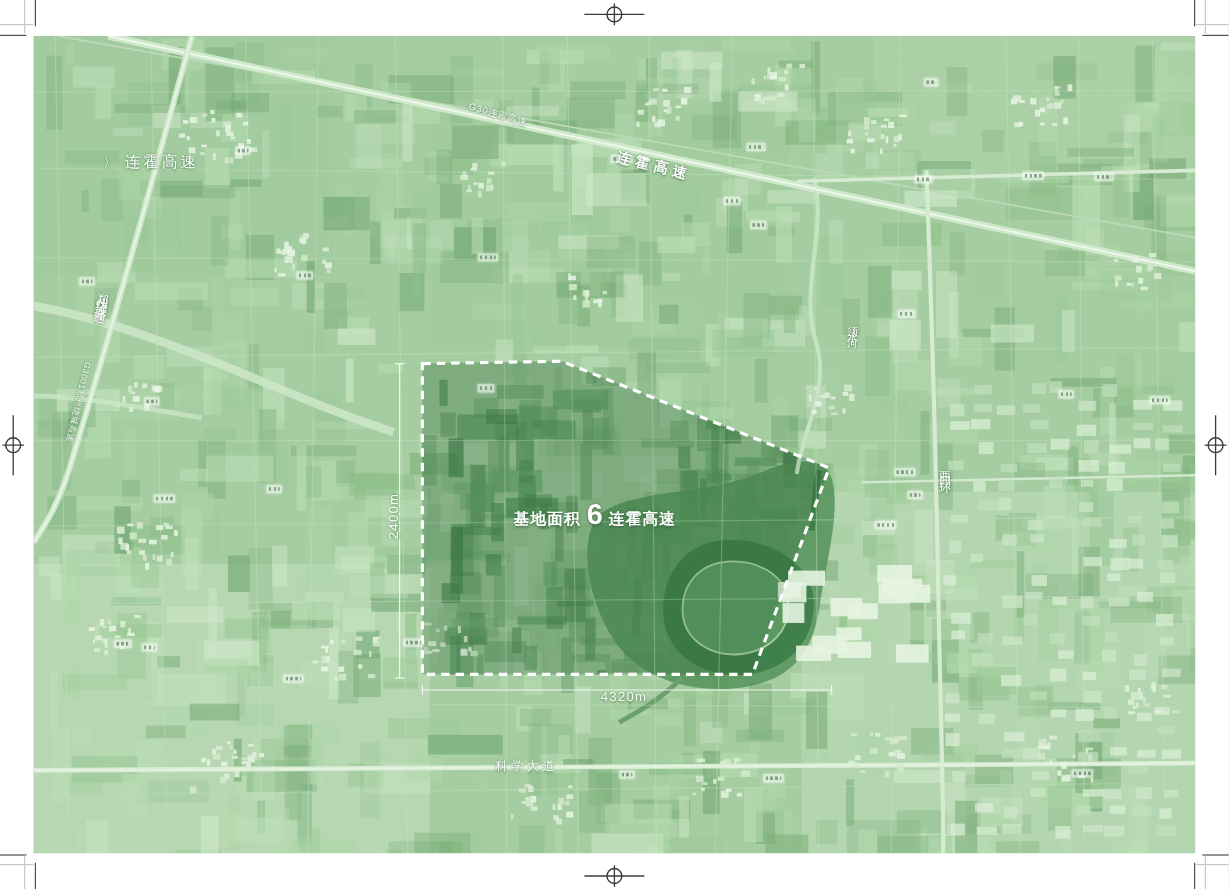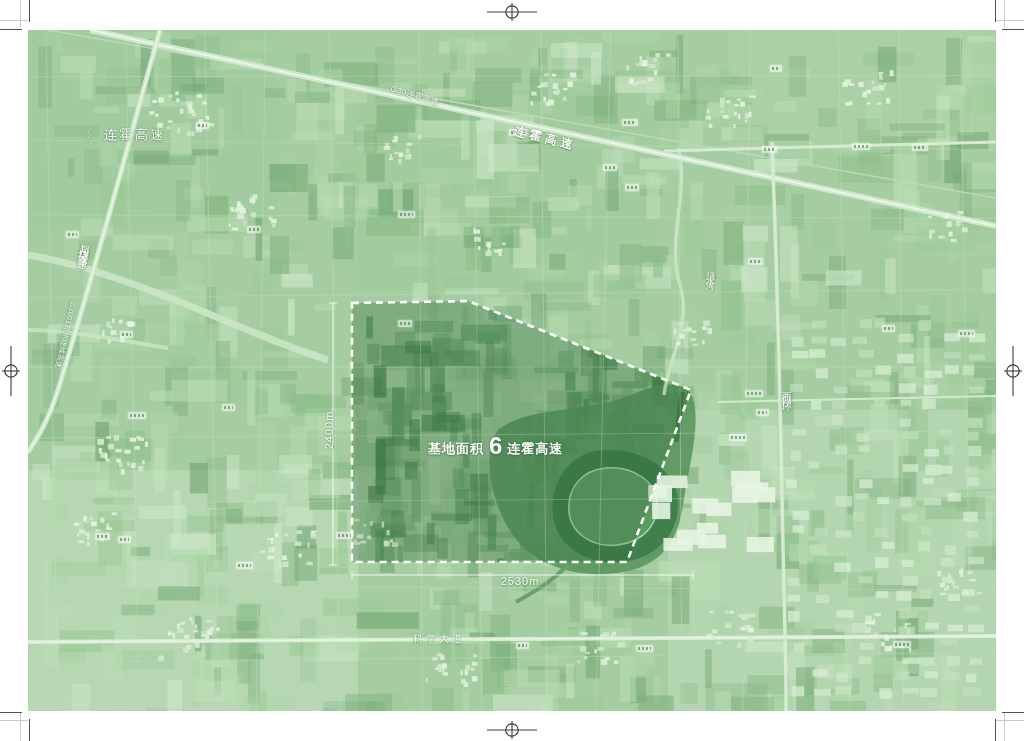--- a/index.html
+++ b/index.html
@@ -18,21 +18,21 @@
     overflow:hidden;background:#a6cda2;
   }
   .map svg.layer{position:absolute;left:0;top:0;width:968px;height:681px;}
   
   .maplabel{
     position:absolute;color:#ffffff;white-space:nowrap;
     text-shadow:0 0 2px rgba(42,92,48,.55),0 1px 2px rgba(40,80,45,.4);
   }
   .title-label{left:58px;top:96px;font-size:13px;letter-spacing:2.5px;display:flex;align-items:center;}
   .title-label .chev{font-size:11px;margin-right:7px;letter-spacing:0;}
-  .area-label{left:400px;top:388px;display:flex;align-items:flex-end;font-weight:bold;margin-top:16px;}
+  .area-label{left:400px;top:388px;display:flex;align-items:flex-end;font-weight:bold;}
   .area-label .pre,.area-label .suf{font-size:13px;line-height:18px;letter-spacing:1px;}
   .area-label .val{font-size:24px;line-height:24px;margin:0 5px;}
   .dim-v{left:271px;top:394px;width:60px;text-align:center;font-size:11px;letter-spacing:1px;transform:rotate(-90deg);opacity:.95;}
   .dim-h{left:462px;top:545px;width:60px;text-align:center;font-size:11px;letter-spacing:1px;opacity:.95;}
   .lianhuo{left:447px;top:100px;width:140px;text-align:center;font-size:12px;font-weight:bold;letter-spacing:4px;transform:rotate(14deg);}
   .g30{left:342px;top:60px;width:90px;text-align:center;font-size:8px;letter-spacing:.5px;transform:rotate(16deg);opacity:.95;}
   .raocheng{left:50px;top:206px;font-size:10px;letter-spacing:3px;writing-mode:vertical-rl;text-orientation:upright;transform:rotate(10deg);}
   .g3001{left:-6px;top:300px;width:86px;text-align:center;font-size:7px;letter-spacing:.5px;transform:rotate(103deg);opacity:.9;}
   .xushuihe{left:676px;top:234px;font-size:9px;letter-spacing:5px;writing-mode:vertical-rl;text-orientation:upright;transform:rotate(3deg);}
   .xisihuan{left:751px;top:354px;font-size:10px;letter-spacing:5px;writing-mode:vertical-rl;text-orientation:upright;}
@@ -1637,21 +1637,21 @@
     <span>连霍高速</span>
   </div>
 
   <div class="maplabel area-label">
     <span class="pre">基地面积</span>
     <span class="val">6</span>
     <span class="suf">连霍高速</span>
   </div>
 
   <div class="maplabel dim-v">2400m</div>
-  <div class="maplabel dim-h">2530m</div>
+  <div class="maplabel dim-h">4320m</div>
 
   <div class="maplabel lianhuo">连霍高速</div>
   <div class="maplabel g30">G30连霍高速</div>
   <div class="maplabel raocheng">郑州绕城高速</div>
   <div class="maplabel g3001">G3001郑州绕城高速</div>
   <div class="maplabel xushuihe">须水河</div>
   <div class="maplabel xisihuan">西四环</div>
   <div class="maplabel kexue">科学大道</div>
 </div>
 

